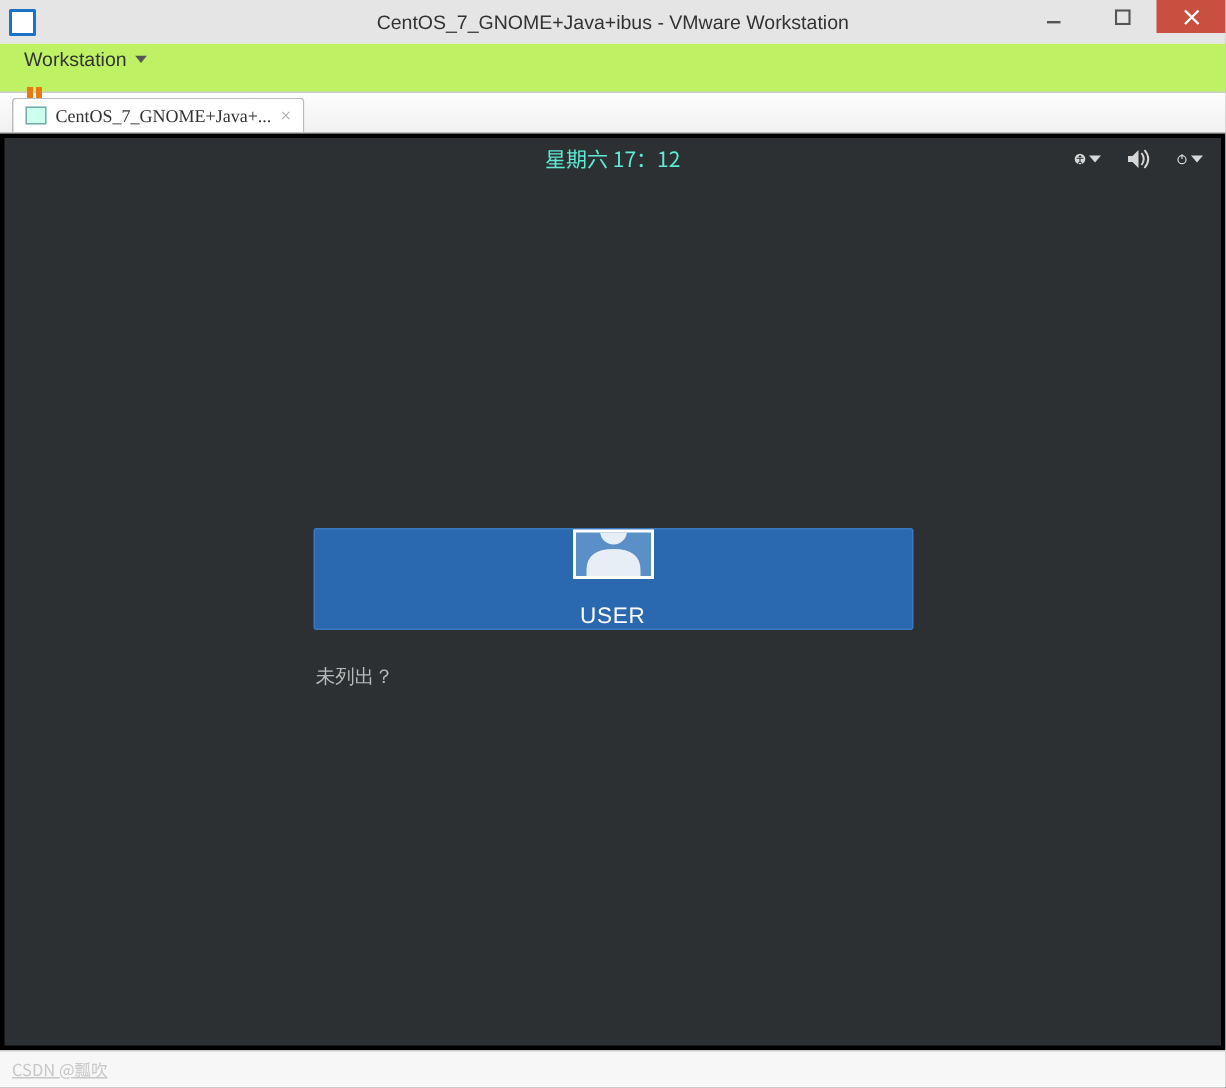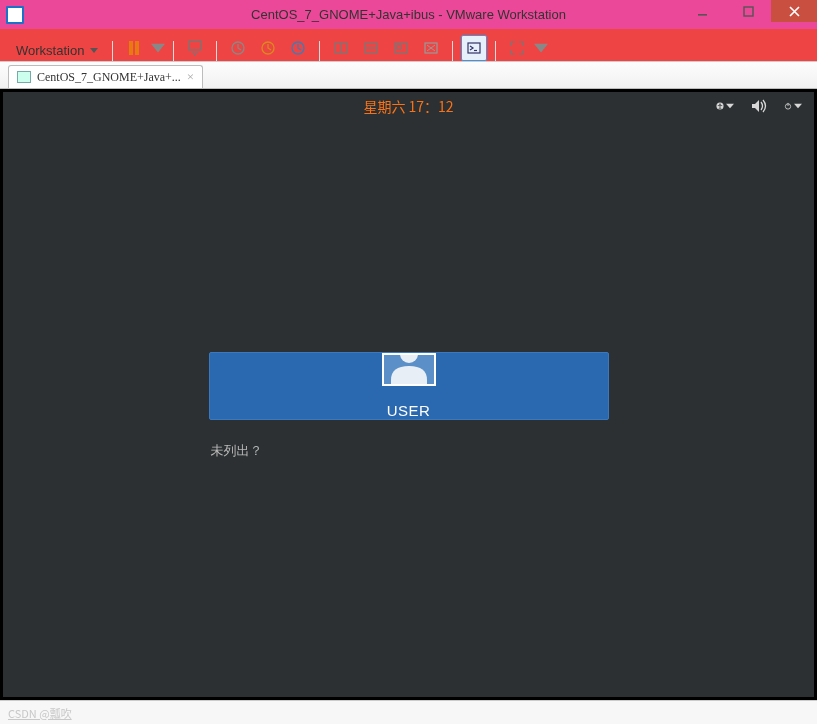--- a/index.html
+++ b/index.html
@@ -1,37 +1,37 @@
 <!DOCTYPE html>
 <html><head>
 <meta charset="utf-8">
 <style>
   * { box-sizing: border-box; margin: 0; padding: 0; }
   html, body { width: 817px; height: 725px; font-family: "Segoe UI", Tahoma, sans-serif; overflow: hidden; background: #fff; }
 
   
   .titlebar {
-    height: 29px; background: #ec4899; display: flex; align-items: center;
+    height: 29px; background: #e5e5e5; display: flex; align-items: center;
     justify-content: center; position: relative; font-size: 13px; color: #333;
   }
   .titlebar .app-icon {
     position: absolute; left: 6px; width: 18px; height: 18px;
     border: 2px solid #1b73c7; background: #fff; border-radius: 1px;
   }
   .titlebar .title-text { font-weight: 400; }
   .win-controls { position: absolute; right: 0; top: 0; height: 22px; display: flex; }
   .win-btn { width: 46px; height: 22px; display:flex; align-items:center; justify-content:center; color:#555; user-select:none; }
   .win-btn.close { background: #c94f41; color:#fff; width:46px; height:22px;}
   .win-btn svg { width:11px; height:11px; }
 
   
   .toolbar {
-    height: 33px; background: #ef4444; border-bottom: 1px solid #ccc;
-    display: flex; align-items: flex-end; padding: 0 10px; gap: 4px;
-    font-size: 13px; color: #333;
+    height: 33px; background: #bef264; border-bottom: 1px solid #ccc;
+    display: flex; align-items: flex-start; padding: 0 10px; gap: 4px;
+    font-size: 13px; color: #333; flex-direction: column;
   }
   .ws-menu { display:flex; align-items:center; gap:4px; padding: 3px 6px; border-radius:2px; }
   .tb-sep { width:1px; height:20px; background:#ddd; margin: 0 4px; }
   .tb-btn { width:26px; height:26px; display:flex; align-items:center; justify-content:center; border-radius:2px; }
   .tb-btn.active { border:1px solid #4a90d9; background:#e6f0fb; }
   .tb-btn svg { width:16px; height:16px; }
   .pause-icon { display:flex; gap:2px; }
   .pause-icon span { width:4px; height:14px; background:#e77b0f; }
   .drop-caret { margin-left:2px;}
 
@@ -49,21 +49,21 @@
   .tab-close { color:#aaa; font-size:13px; }
 
   
   .guest-wrap { height: 611px; background:#000; position:relative; }
   .guest {
     position:absolute; left:3px; right:3px; top:3px; bottom:3px;
     background:#2c3032; color:#ddd; overflow:hidden;
   }
   .gdm-top {
     height: 28px; display:flex; align-items:center; justify-content:center;
-    color:#f97316; font-size:14px; position:relative; font-family: "Noto Sans CJK SC","Microsoft YaHei",sans-serif;
+    color:#5eead4; font-size:14px; position:relative; font-family: "Noto Sans CJK SC","Microsoft YaHei",sans-serif;
   }
   .gdm-top-right {
     position:absolute; right:12px; top:0; height:28px; display:flex; align-items:center; gap:16px;
   }
   .gdm-icon { width:18px; height:18px; display:flex; align-items:center; justify-content:center; }
   .gdm-icon svg { width:18px; height:18px; fill:#d7d7d7; }
   .caret-sm { margin-left:2px; }
 
   .login-area {
     position:absolute; left:50%; top:260px; transform:translateX(-50%);

